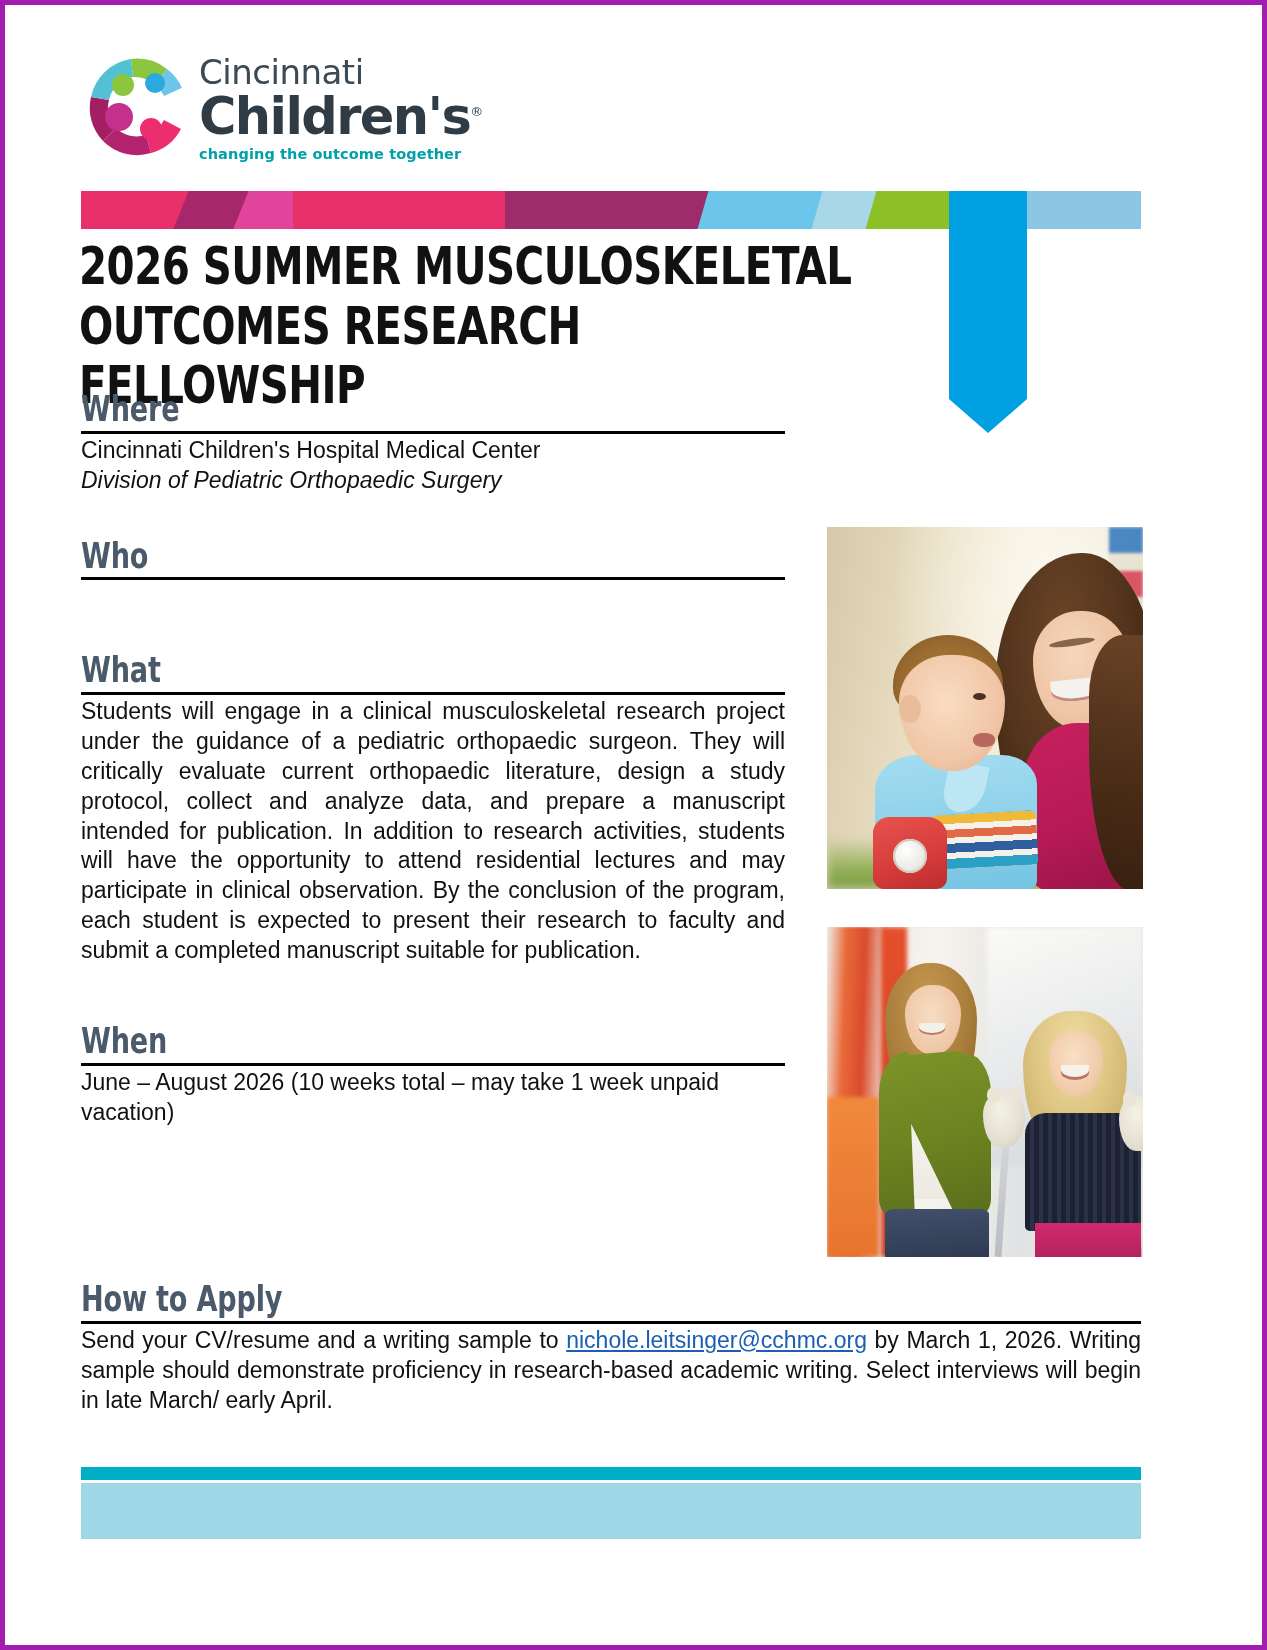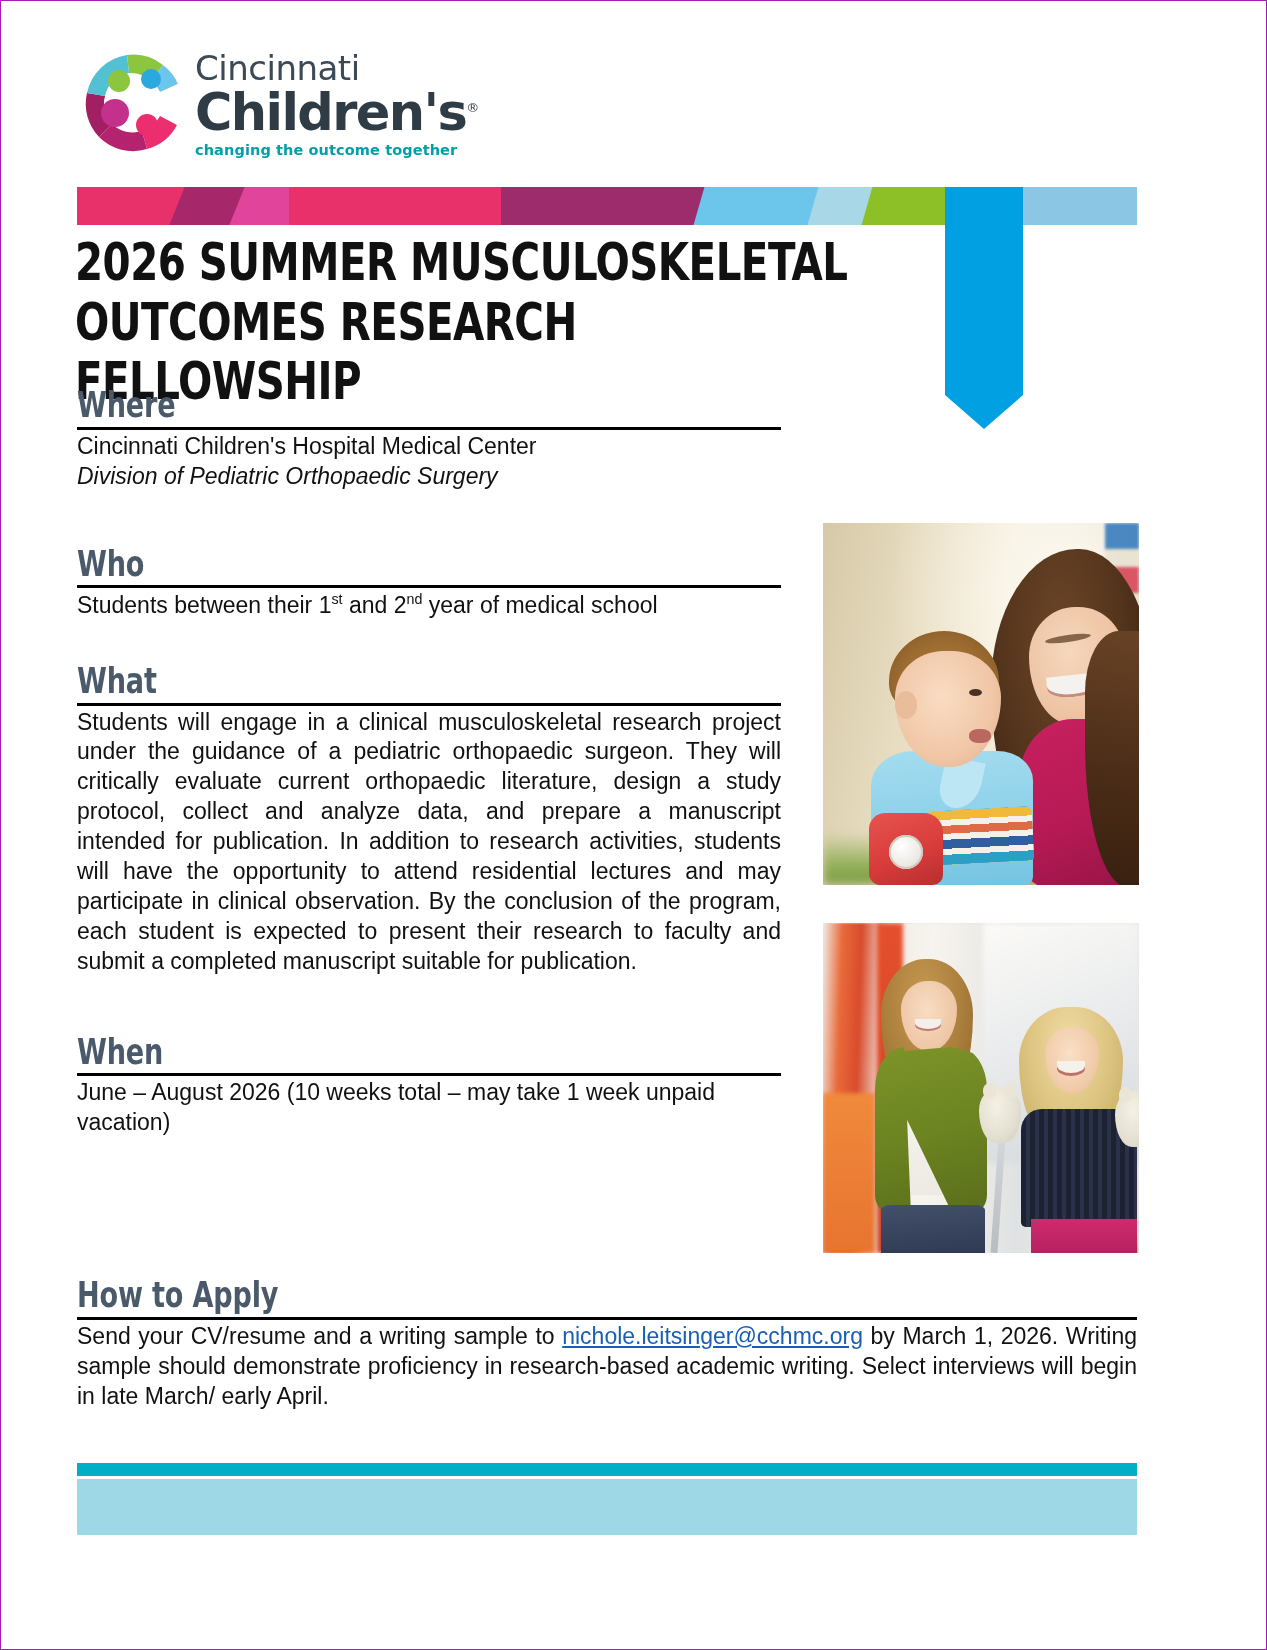--- a/index.html
+++ b/index.html
@@ -14,21 +14,21 @@
     font-family: "Liberation Sans", sans-serif;
     overflow: hidden;
   }
 
   
   .page {
     position: absolute;
     left: 0; top: 0;
     width: 1267px; height: 1650px;
     background: #ffffff;
-    border: 1px solid #a21caf;
+    border: 5px solid #a21caf;
   }
 
   
   .logo-block {
     position: absolute;
     left: 76px; top: 42px;
     width: 360px; height: 128px;
   }
   .logo-mark {
     position: absolute;
@@ -136,22 +136,22 @@
     font-family: "Liberation Sans", sans-serif;
     font-size: 23px;
     line-height: 1.3;
     color: #111111;
   }
   .section-body.justify { text-align: justify; text-justify: inter-word; }
   .italic { font-style: italic; }
   sup { font-size: 0.62em; vertical-align: super; }
 
   .sp-where  { margin-top: 0px; }
-  .sp-who    { margin-top: 54px; }
-  .sp-what   { margin-top: 42px; }
+  .sp-who    { margin-top: 42px; }
+  .sp-what   { margin-top: 72px; }
   .sp-when   { margin-top: 57px; }
   .sp-much   { margin-top: 48px; }
 
   
   .apply-block {
     position: absolute;
     left: 76px; top: 1276px;
     width: 1060px;
   }
   .apply-head-row { width: 704px; }
@@ -496,21 +496,20 @@
       <hr class="section-rule">
       <div class="section-body">
         <div>Cincinnati Children's Hospital Medical Center</div>
         <div class="italic">Division of Pediatric Orthopaedic Surgery</div>
       </div>
     </div>
 
     <div class="section sp-who">
       <div class="section-head">Who</div>
       <hr class="section-rule">
-      <div class="section-body"><span>Students between their 1</span><sup>st</sup><span> and 2</span><sup>nd</sup><span> year of medical school</span></div>
     </div>
 
     <div class="section sp-what">
       <div class="section-head">What</div>
       <hr class="section-rule">
       <div class="section-body justify">Students will engage in a clinical musculoskeletal research project under the guidance of a pediatric orthopaedic surgeon. They will critically evaluate current orthopaedic literature, design a study protocol, collect and analyze data, and prepare a manuscript intended for publication. In addition to research activities, students will have the opportunity to attend residential lectures and may participate in clinical observation. By the conclusion of the program, each student is expected to present their research to faculty and submit a completed manuscript suitable for publication.</div>
     </div>
 
     <div class="section sp-when">
       <div class="section-head">When</div>

